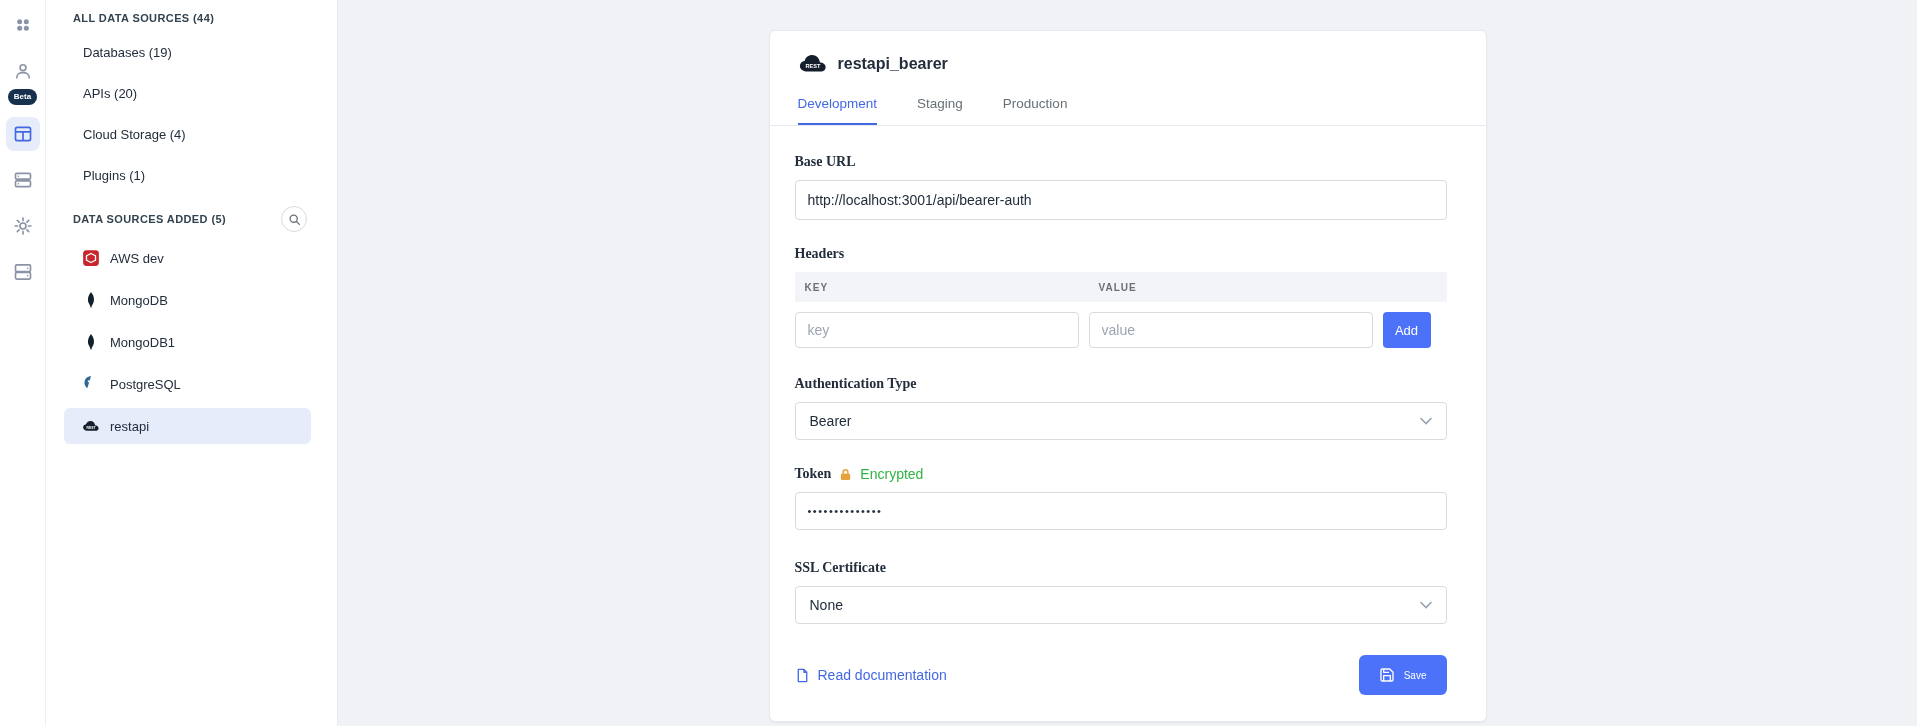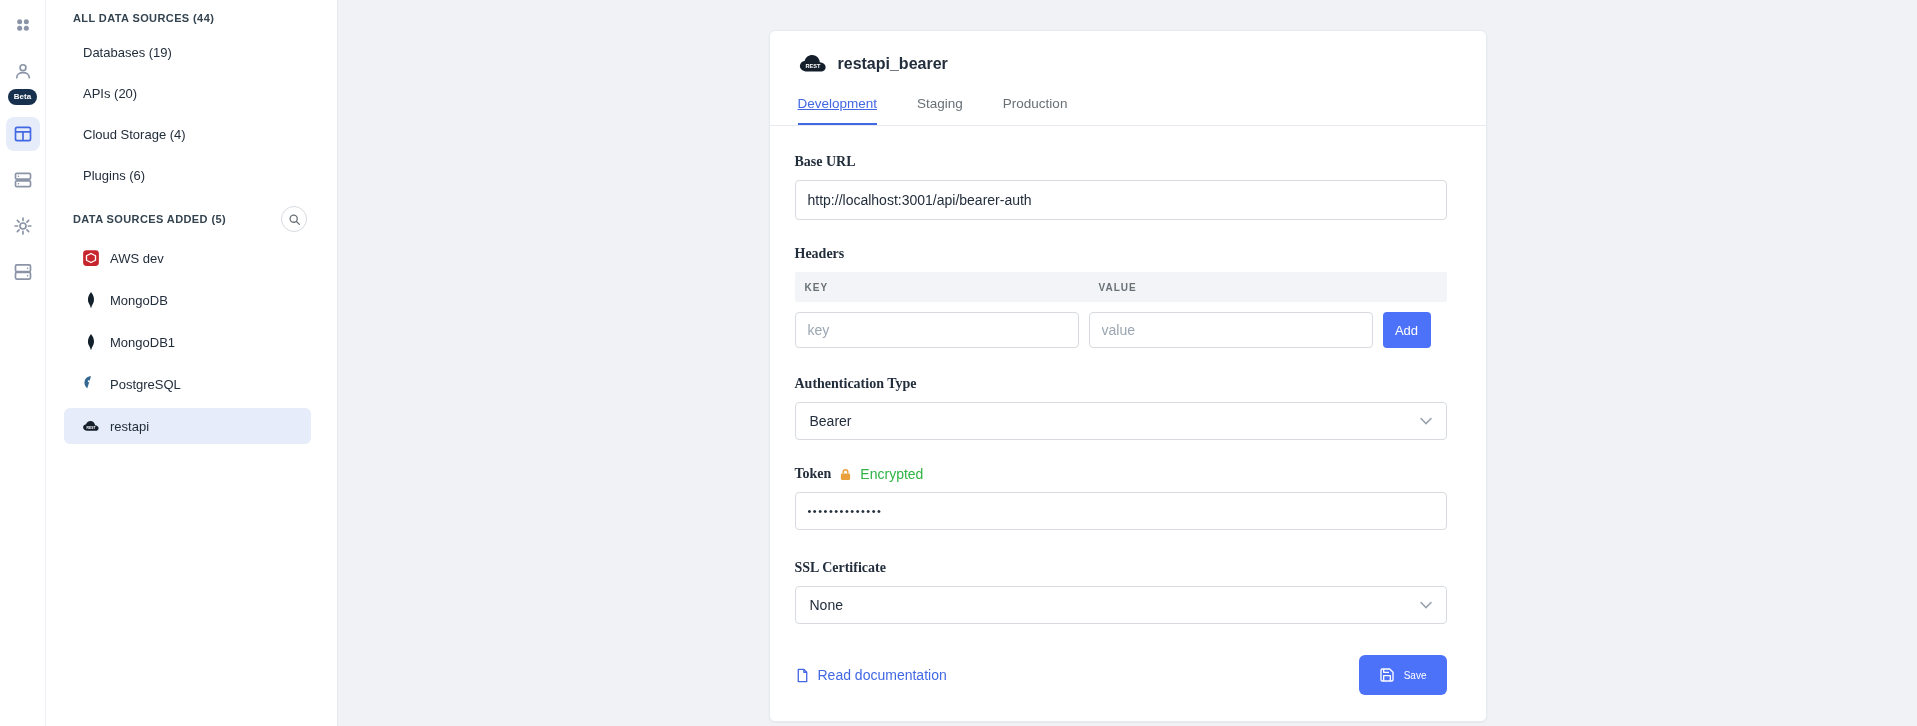--- a/index.html
+++ b/index.html
@@ -63,21 +63,21 @@
   }
   .card-header { padding:22px 28px 0; border-bottom:1px solid #e7eaf0; }
   .title-row { display:flex; align-items:center; gap:10px; }
   .title-row h1 { margin:0; font-size:16px; font-weight:600; color:#232e3c; }
   .rest-icon-lg svg { width:30px; height:21px; display:block; }
   .tabs { display:flex; gap:40px; margin-top:22px; }
   .tab {
     font-size:13.5px; color:#687076; padding-bottom:12px; cursor:pointer;
     border-bottom:2px solid transparent;
   }
-  .tab.active { color:var(--accent,#4368e3); border-bottom-color:var(--accent,#4368e3); font-weight:500;text-decoration:underline; }
+  .tab.active { color:var(--accent,#4368e3); border-bottom-color:var(--accent,#4368e3); font-weight:500; }
 
   .card-body { flex:1; display:flex; flex-direction:column; padding:28px 39px 26px 25px; }
   .field { margin-bottom:26px; }
   .field-label { display:block; font-size:14px; font-weight:700; color:#232e3c; margin-bottom:10px;font-family:Liberation Serif, serif; }
   .text-input {
     width:100%; height:40px; border:1px solid #d7dbe0; border-radius:4px;
     padding:16px 12px; font-size:14px; font-family:inherit; color:#232e3c; background:#fff; outline:none;
   }
   .text-input::placeholder { color:#9ba6b2; }
 
@@ -168,21 +168,21 @@
     </div>
   </nav>
 
   <aside class="sidebar">
     <div class="section-header">
       <span>ALL DATA SOURCES (44)</span>
     </div>
     <div class="cat-item">Databases (19)</div>
     <div class="cat-item">APIs (20)</div>
     <div class="cat-item">Cloud Storage (4)</div>
-    <div class="cat-item">Plugins (6)</div>
+    <div class="cat-item">Plugins (1)</div>
 
     <div class="section-header">
       <span>DATA SOURCES ADDED (5)</span>
       <button class="search-btn">
         <span style="display:flex">
           <svg width="13" height="13" viewBox="0 0 16 16" fill="none" stroke="#687076" stroke-width="1.6" stroke-linecap="round">
               <circle cx="7" cy="7" r="4.4"></circle>
               <path d="M10.4 10.4L14 14"></path>
             </svg>
         </span>

